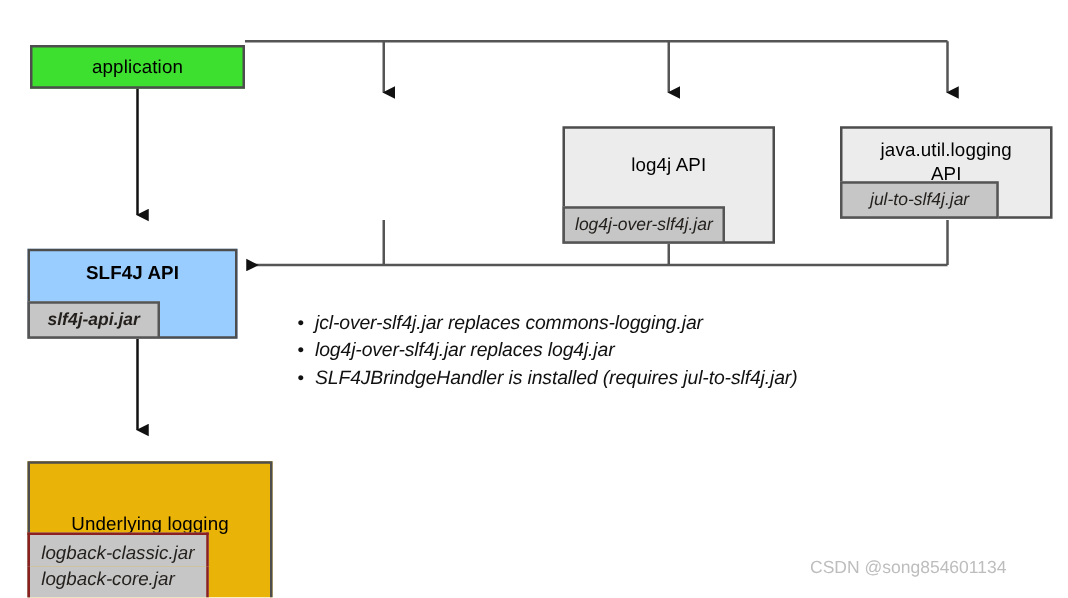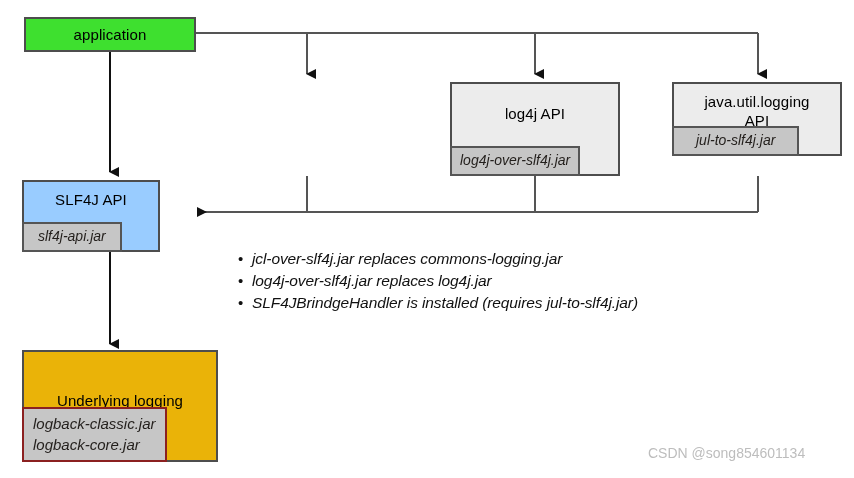--- a/index.html
+++ b/index.html
@@ -24,20 +24,21 @@
     pointer-events: none;
   }
   .node {
     position: absolute;
     box-sizing: border-box;
     border: 2px solid #4d4d4d;
     display: flex;
     flex-direction: column;
     align-items: center;
     justify-content: flex-start;
+    margin-top: 19px;
   }
   .node-title {
     width: 100%;
     text-align: center;
     color: #000000;
     font-size: 15px;
     line-height: 19px;
     letter-spacing: .1px;
     padding-top: 8px;
     box-sizing: border-box;
@@ -76,22 +77,23 @@
   }
   #node-log4j {
     left: 450px; top: 82px; width: 170px; height: 94px;
     background: #ececec;
   }
   #node-jul {
     left: 672px; top: 82px; width: 170px; height: 74px;
     background: #ececec;
   }
   #node-slf4j {
-    left: 22px; top: 180px; width: 138px; height: 72px;
+    left: 22px; top: 180px; width: 168px; height: 72px;
     background: #99ccff;
+    font-weight: bold;
   }
   #node-underlying {
     left: 22px; top: 350px; width: 196px; height: 112px;
     background: #eab308;
     justify-content: center;
   }
   #node-underlying .node-title { color: #000000; }
   #node-underlying .jar {
     background: #c6c6c6;
     border: 2px solid #8b2020;

